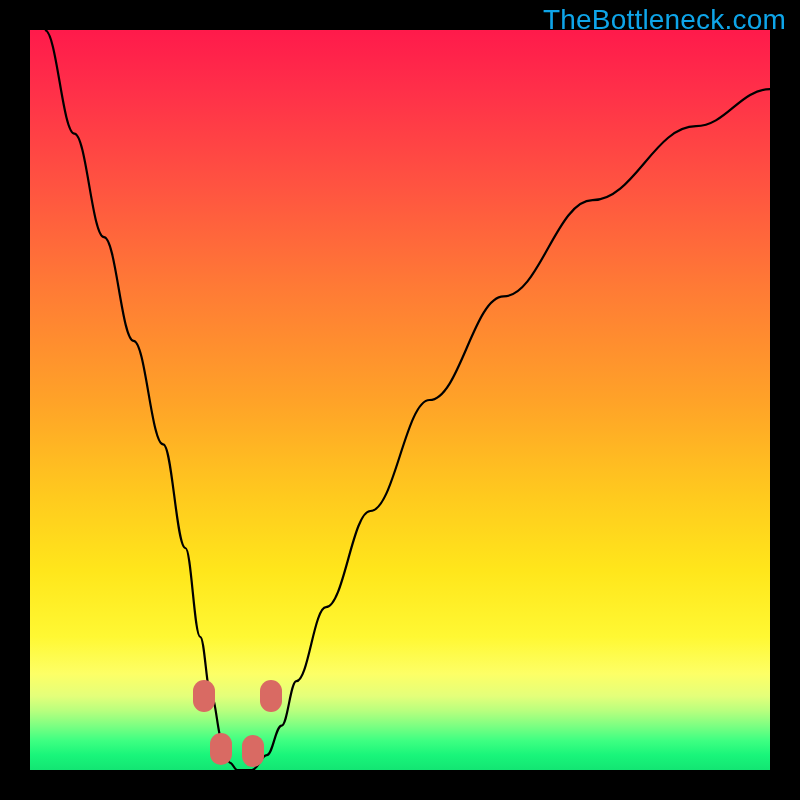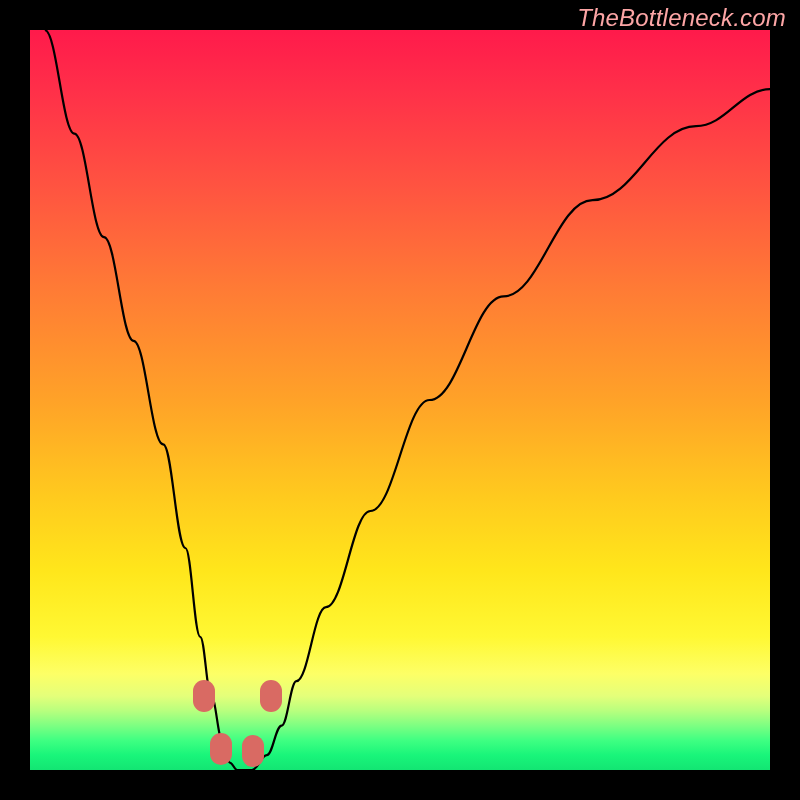--- a/index.html
+++ b/index.html
@@ -59,26 +59,25 @@
     width: 22px;
     height: 32px;
     border-radius: 11px;
     background: #d96a63;
     transform: translate(-50%, -50%);
   }
   .watermark {
     position: absolute;
     top: 4px;
     right: 14px;
-    color: #fca5a5;
-    font-size: 24px;
+    color: #0ea5e9;
+    font-size: 28px;
     font-weight: 500;
     letter-spacing: 0.2px;
     user-select: none;
-    font-style: italic;
   }
 </style>
 </head>
 <body>
 
 <div class="frame">
   <div class="plot">
     <div class="gradient-bg"></div>
 
     <svg class="curve" viewBox="0 0 740 740" preserveAspectRatio="none">

